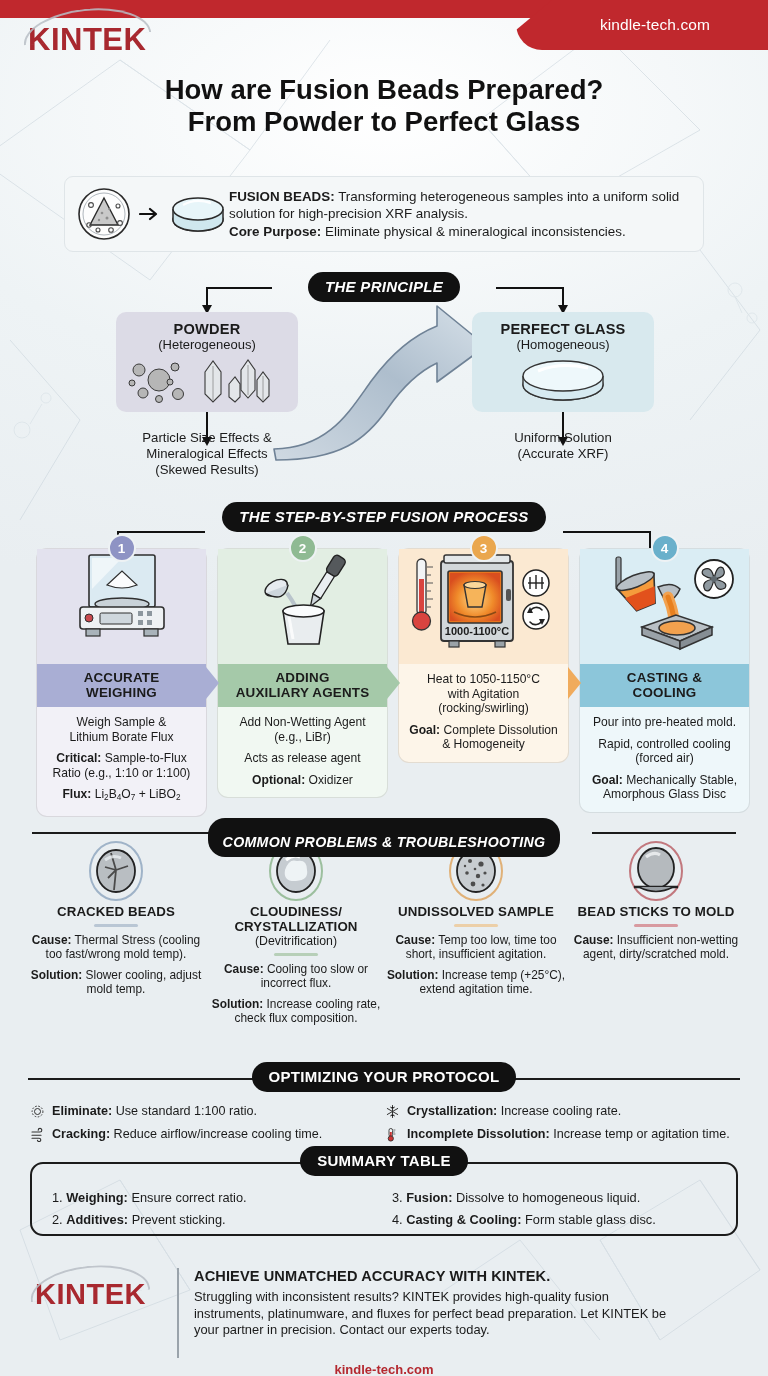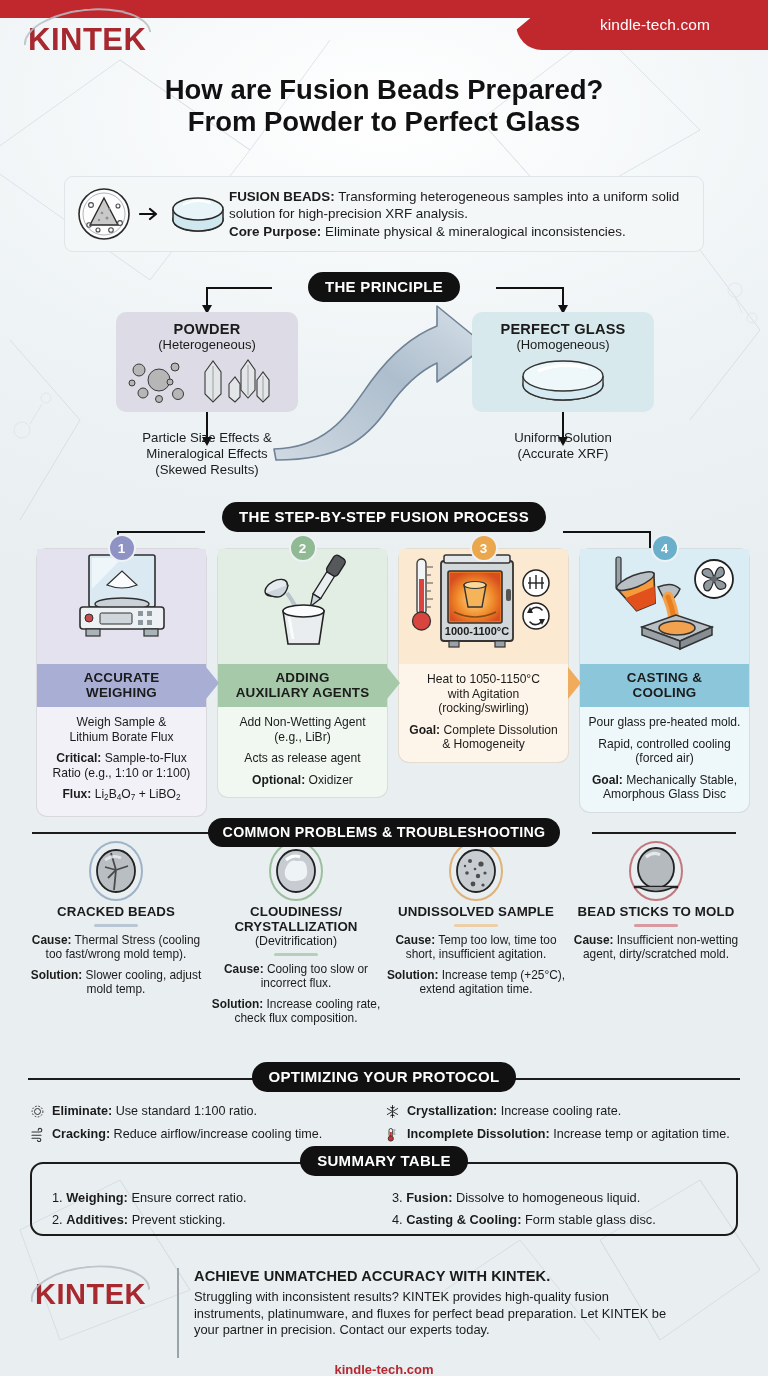--- a/index.html
+++ b/index.html
@@ -59,23 +59,23 @@
   .intro-icons { width:158px; display:flex; align-items:center; justify-content:center; gap:6px;}
   .intro-text { font-size:13.4px; line-height:17.6px; color:#1b1b1b;}
   .intro-text b { font-weight:bold; }
 
   
   .pill {
     display:inline-block; background:#111; color:#fff; border-radius:17px;
     padding:6px 17px 7px; font-size:15px; font-weight:bold; letter-spacing:.3px;
     white-space:nowrap;
   }
-  .pill.sm { font-size:14.2px; padding:6px 15px 7px; }
-
-  .pillrow { position:absolute; width:768px; text-align:center; z-index:6;}
+  .pill.sm { font-size:14.2px; padding:16px 15px 7px; }
+
+  .pillrow { position:absolute; width:768px; text-align:center; z-index:6;font-style:italic;}
 
   
   .principle { position:absolute; top:270px; left:0; width:768px; height:220px; z-index:5;}
   .pbox {
     position:absolute; width:182px; height:100px; border-radius:10px; top:42px;
     text-align:center; padding-top:9px;
   }
   .pbox.left { left:116px; background:#dcdbe6; }
   .pbox.right { left:472px; background:#d8e9ee; }
   .pbox .pt { font-size:14.6px; font-weight:bold; letter-spacing:.2px;}
@@ -453,21 +453,21 @@
             <path d="M124 30 q-2 -14 -11 -9 q-4 6 11 9Z"></path>
             <path d="M124 30 q14 -2 9 -11 q-6 -4 -9 11Z"></path>
             <path d="M124 30 q2 14 11 9 q4 -6 -11 -9Z"></path>
             <path d="M124 30 q-14 2 -9 11 q6 4 9 -11Z"></path>
           </g>
           <circle cx="124" cy="30" r="3" fill="#5f686e"></circle>
         </svg>
       </div>
       <div class="band" style="background: rgb(140, 198, 218);">CASTING &amp;<br>COOLING</div>
       <div class="body">
-          <p>Pour glass pre-heated mold.</p>
+          <p>Pour into pre-heated mold.</p>
           <p>Rapid, controlled cooling<br>(forced air)</p>
           <p><b>Goal:</b> Mechanically Stable, Amorphous Glass Disc</p>
         </div>
     </div>
   </div>
 
   <div class="pillrow" style="top:818px;">
     <span class="pill sm">COMMON PROBLEMS &amp; TROUBLESHOOTING</span>
   </div>
   <div style="position:absolute;top:832px;left:32px;width:248px;height:2px;background:#1b1b1b;z-index:4;"></div>

